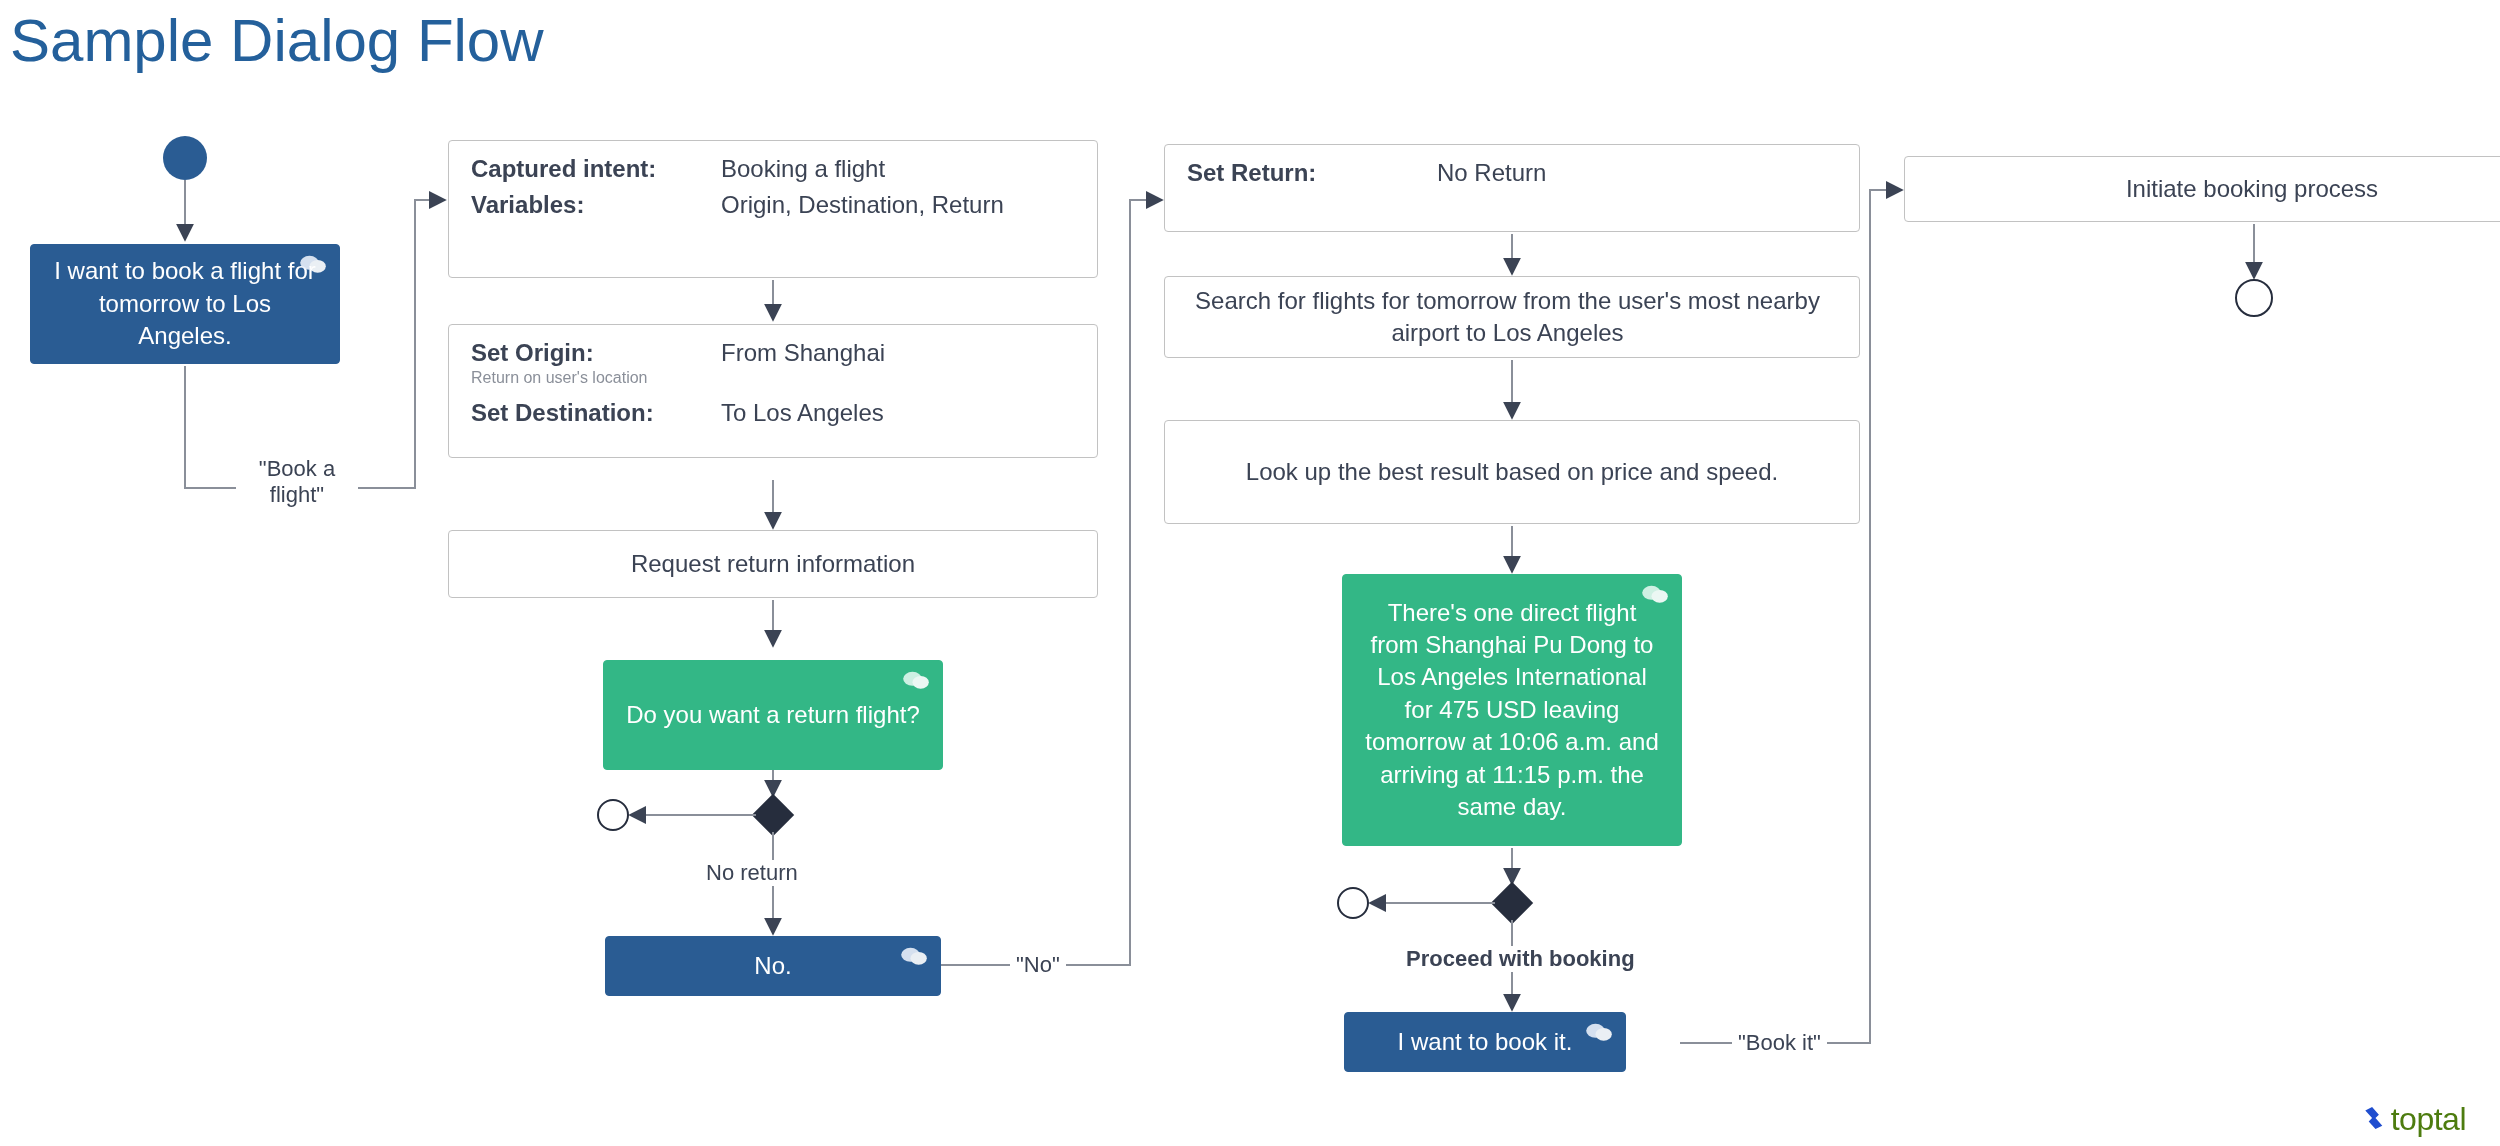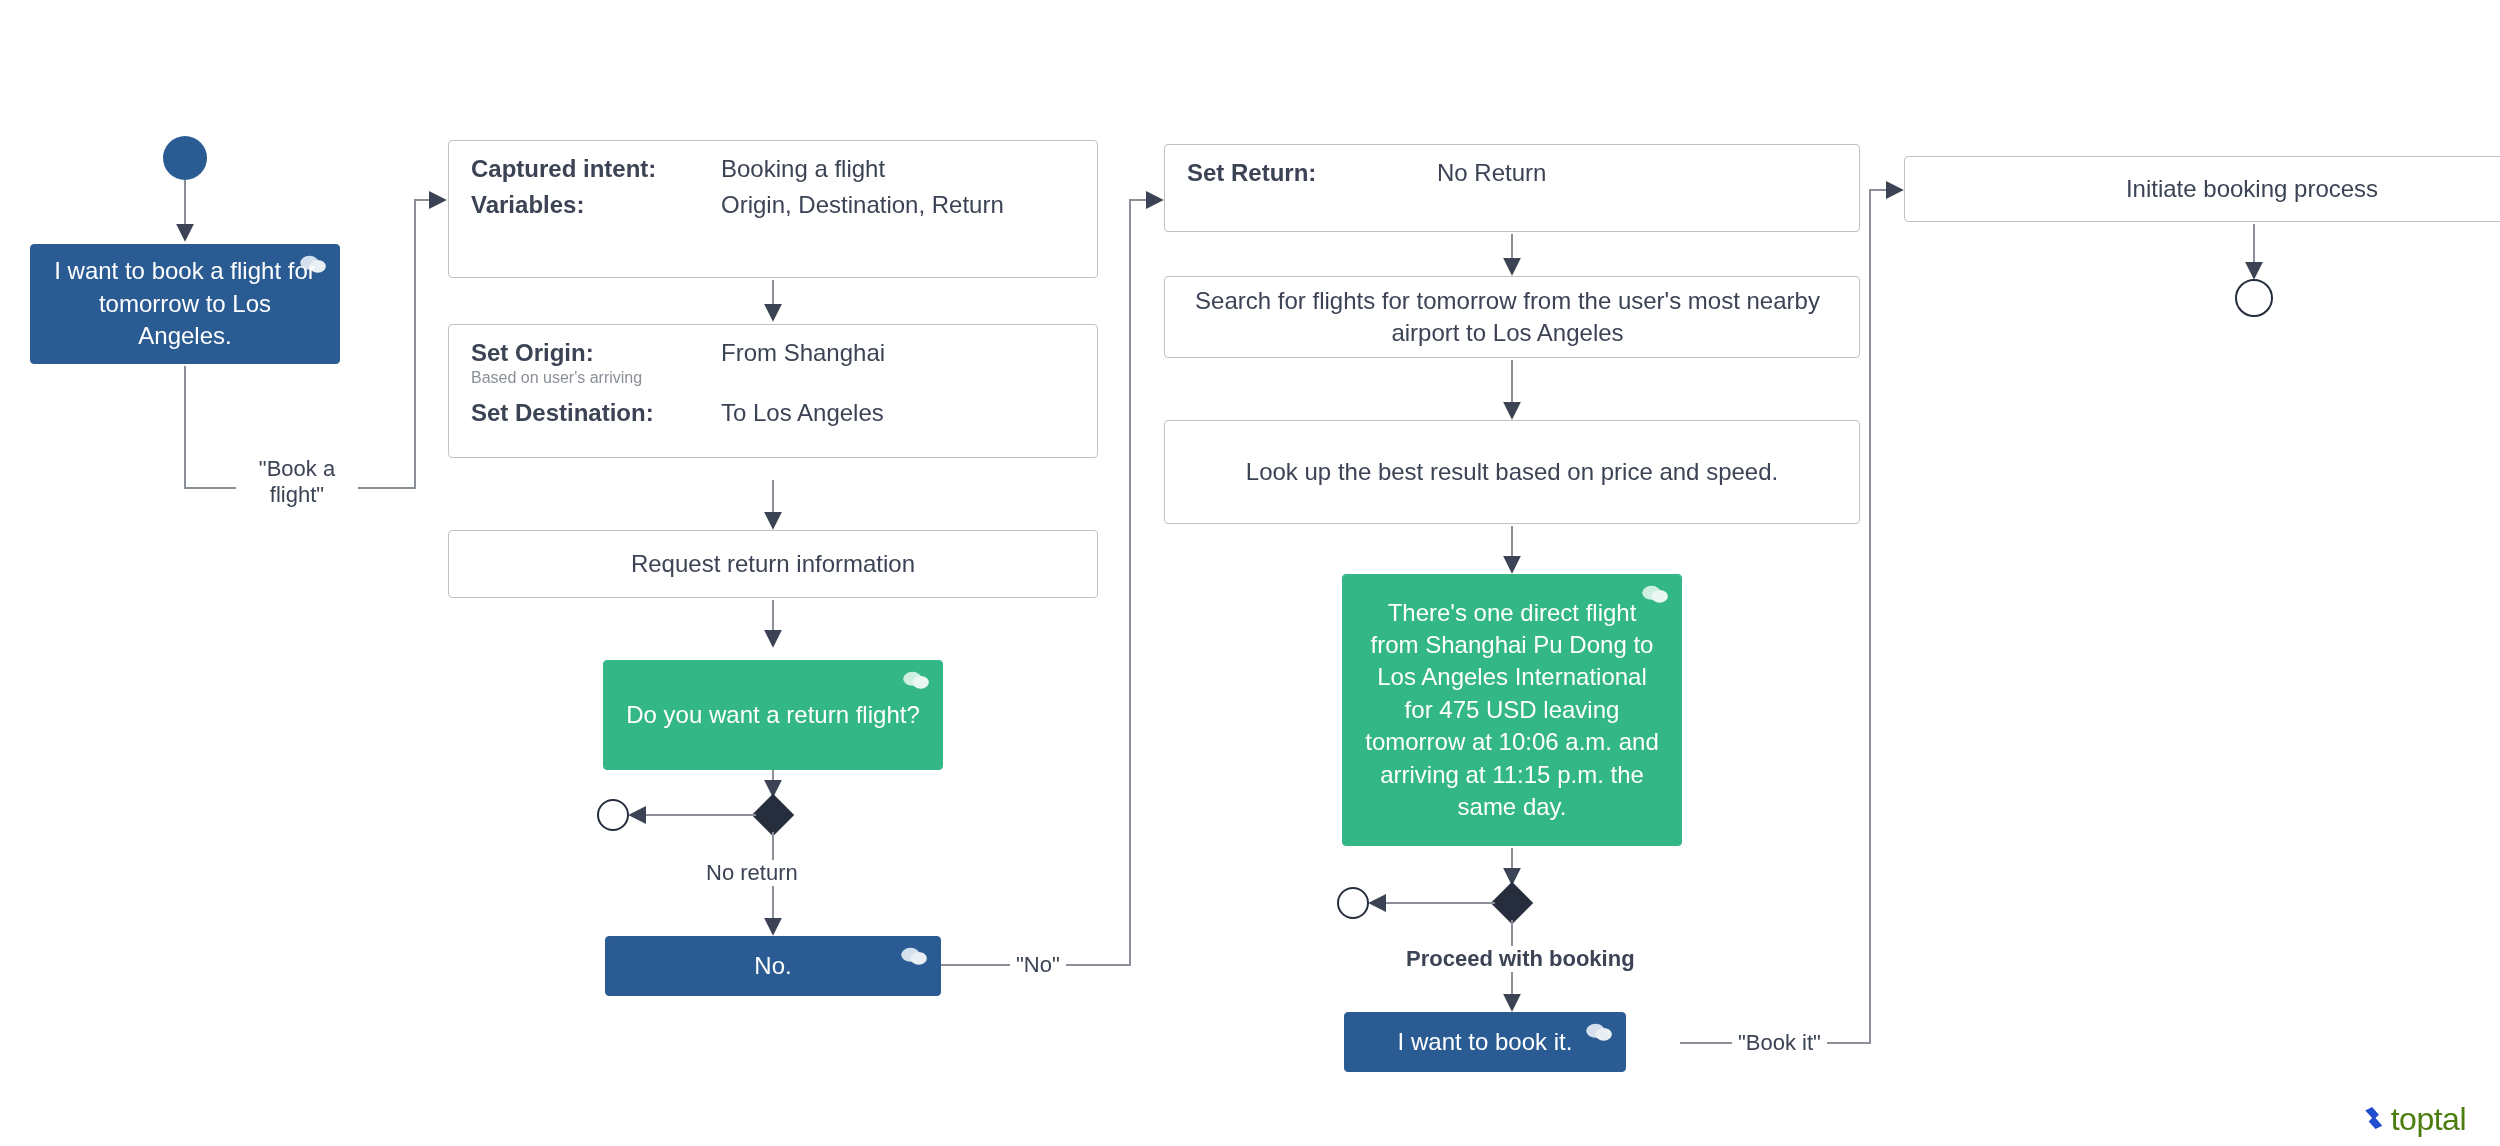--- a/index.html
+++ b/index.html
@@ -99,20 +99,21 @@
     display: flex;
     align-items: center;
     gap: 6px;
   }
 </style>
 </head>
 <body>
 
 <div class="canvas">
 
+  <div id="diagram-title">Sample Dialog Flow</div>
 
   <svg class="overlay" viewBox="0 0 2500 1146">
     <defs>
       <marker id="arr" viewBox="0 0 10 10" refX="9" refY="5" markerWidth="9" markerHeight="9" orient="auto-start-reverse">
         <path d="M0,0 L10,5 L0,10 z" fill="#3b4354"></path>
       </marker>
     </defs>
 
     <circle cx="185" cy="158" r="22" fill="#2a5c93"></circle>
 
@@ -178,21 +179,21 @@
         </div>
     </div>
   </div>
 
   <div class="node sys" style="left:448px; top:324px; width:650px; height:134px; align-items:flex-start;">
     <div class="inner">
       <div class="row">
           <span class="k">Set Origin:</span>
           <span class="v">From Shanghai</span>
         </div>
-      <div class="sub">Based on user's arriving</div>
+      <div class="sub">Return on user's location</div>
       <div class="row">
           <span class="k">Set Destination:</span>
           <span class="v">To Los Angeles</span>
         </div>
     </div>
   </div>
 
   <div class="node sys" style="left:448px; top:530px; width:650px; height:68px;">
     <span>Request return information</span>
   </div>

